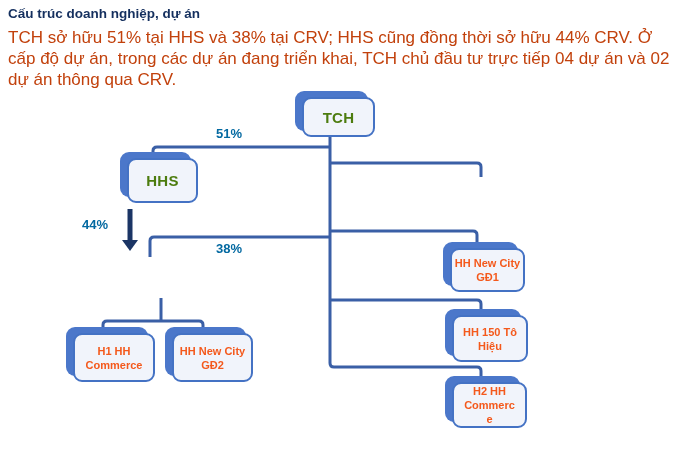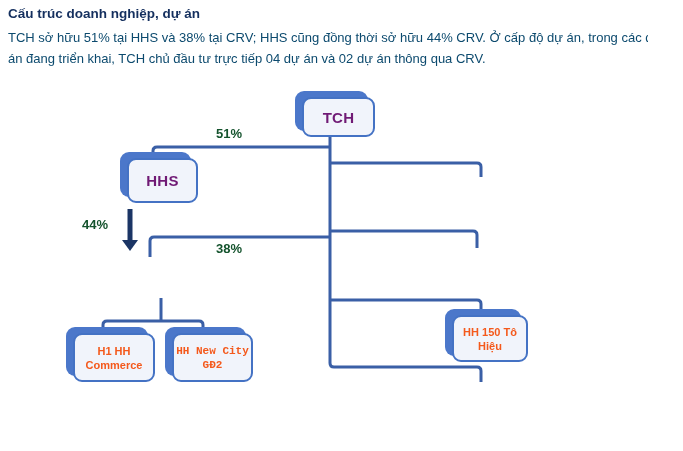--- a/index.html
+++ b/index.html
@@ -3,51 +3,52 @@
 <meta charset="utf-8">
 <style>
   html, body { margin: 0; padding: 0; background: #ffffff; }
   .screen {
     position: relative;
     width: 648px;
     height: 451px;
     background: #ffffff;
     overflow: hidden;
     font-family: "Liberation Sans", sans-serif;
+    padding-left: 28px;
   }
   .title {
     position: absolute;
     left: 8px; top: 6px;
     font-size: 13.5px;
     font-weight: bold;
     color: #142f5e;
     white-space: nowrap;
   }
   .body-text {
     position: absolute;
     left: 8px; top: 27px;
     width: 670px;
-    font-size: 13px;
+    font-size: 17px;
     line-height: 21px;
-    color: #0c4a6e;
+    color: #c2410c;
   }
   .wires {
     position: absolute;
     left: 0; top: 0;
     z-index: 1;
   }
   .wires path { fill: none; }
   .pct {
     position: absolute;
     z-index: 2;
     width: 44px;
     text-align: center;
     font-size: 13px;
     font-weight: bold;
-    color: #14532d;
+    color: #0369a1;
   }
   .pct-51 { left: 207px; top: 126px; }
   .pct-38 { left: 207px; top: 221px; margin-top: 20px; }
   .pct-44 { left: 76px;  top: 217px; width: 38px; }
   .node {
     position: absolute;
     z-index: 3;
   }
   .node-shadow {
     position: absolute;
@@ -65,39 +66,39 @@
     display: flex;
     align-items: center;
     justify-content: center;
     text-align: center;
     box-sizing: border-box;
     padding: 1px 2px;
   }
   .company .node-label {
     font-size: 15px;
     font-weight: bold;
-    color: #701a75;
+    color: #4d7c0f;
     letter-spacing: 0.3px;
   }
   .project .node-label {
     font-size: 11px;
     font-weight: bold;
     color: #f4591c;
     line-height: 14px;
   }
   .label-tight {
     display: inline-block;
     max-width: 54px;
     overflow-wrap: anywhere;
   }
   .node-tch    { left: 302px; top: 97px;  width: 73px; height: 40px; }
   .node-hhs    { left: 127px; top: 158px; width: 71px; height: 45px; }
   .node-crv    { left: 120px; top: 257px; width: 82px; height: 41px; }
   .node-h1     { left: 73px;  top: 333px; width: 82px; height: 49px; }
-  .node-gd2    { left: 172px; top: 333px; width: 81px; height: 49px; font-family: Liberation Mono, monospace; }
+  .node-gd2    { left: 172px; top: 333px; width: 81px; height: 49px; }
   .node-green  { left: 452px; top: 177px; width: 76px; height: 46px; }
   .node-gd1    { left: 450px; top: 248px; width: 75px; height: 44px; }
   .node-tohieu { left: 452px; top: 315px; width: 76px; height: 47px; }
   .node-h2     { left: 452px; top: 382px; width: 75px; height: 46px; }
 </style>
 </head>
 <body>
 
 <div class="screen">
 
@@ -146,22 +147,34 @@
   </div>
 
   <div class="node project node-gd2">
     <div class="node-shadow"></div>
     <div class="node-face">
       <span class="node-label">HH New City GĐ2</span>
     </div>
   </div>
 
 
+  <div class="node project node-gd1">
+    <div class="node-shadow"></div>
+    <div class="node-face">
+      <span class="node-label">HH New City GĐ1</span>
+    </div>
+  </div>
 
   <div class="node project node-tohieu">
     <div class="node-shadow"></div>
     <div class="node-face">
       <span class="node-label">HH 150 Tô Hiệu</span>
     </div>
   </div>
 
+  <div class="node project node-h2">
+    <div class="node-shadow"></div>
+    <div class="node-face">
+      <span class="node-label label-tight">H2 HH Commerce</span>
+    </div>
+  </div>
 
 </div>
 
 </body></html>

